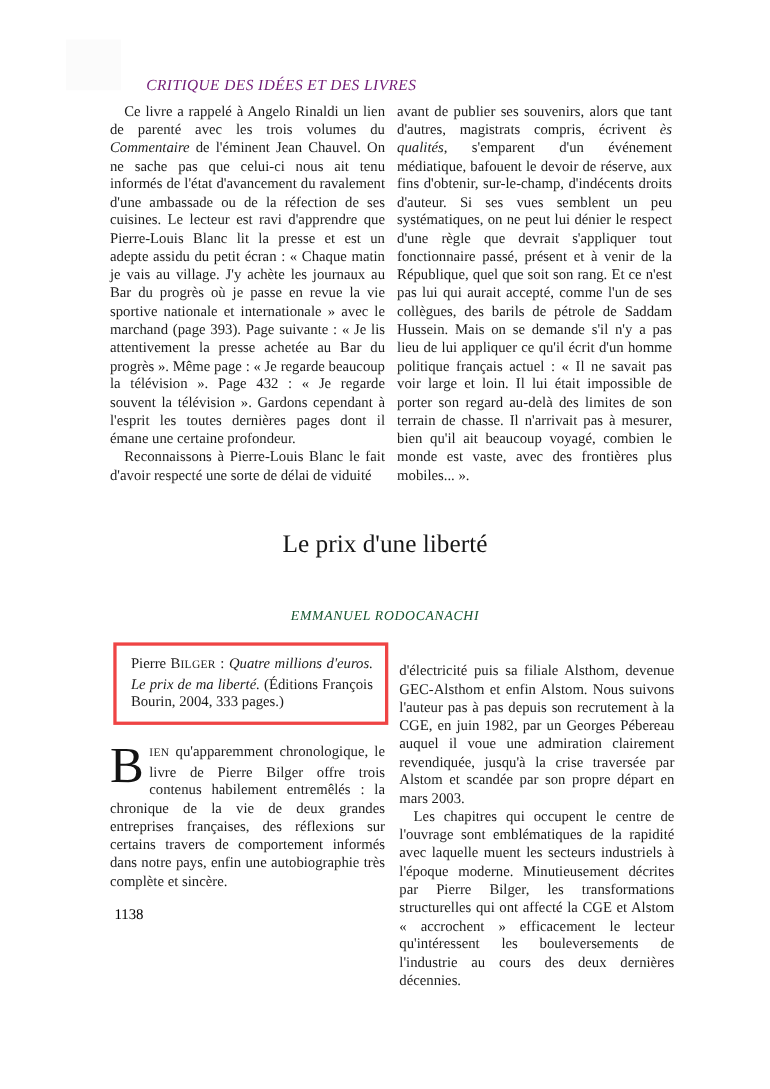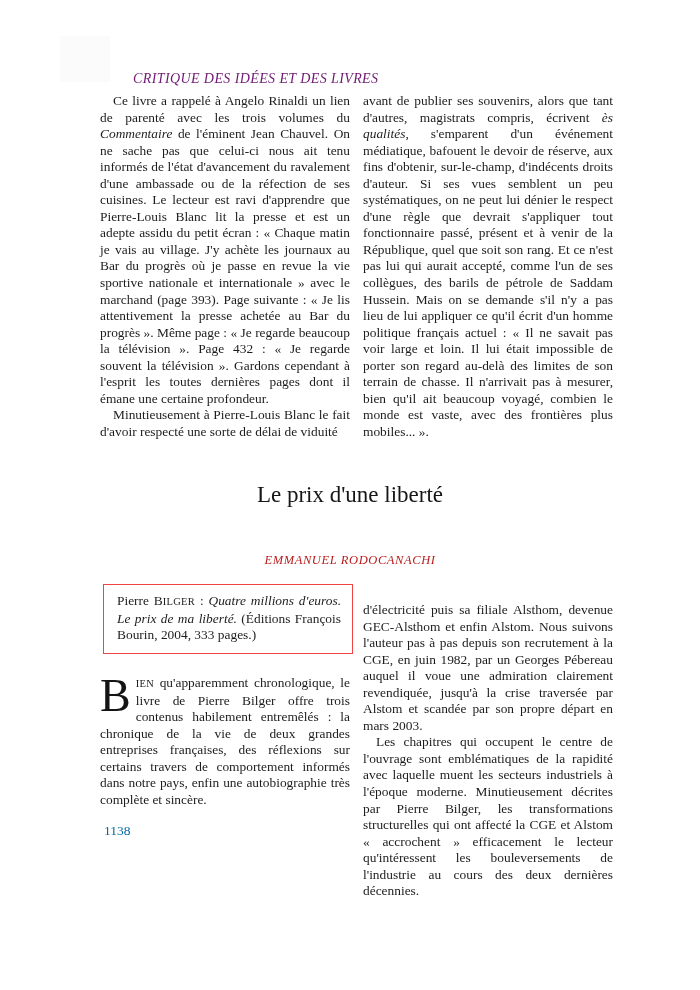--- a/index.html
+++ b/index.html
@@ -28,21 +28,20 @@
     font-size: 14px;
     letter-spacing: 0.4px;
     color: #701a75;
     white-space: nowrap;
     margin-left: 32px;
   }
   .cols {
     position: absolute;
     display: flex;
     gap: 11px;
-    justify-content: space-between;
   }
   .cols-top { left: 100px; top: 93px; width: 513px; }
   .col { width: 250px; }
   .body-text p {
     font-size: 13.4px;
     line-height: 16.55px;
     text-align: justify;
     color: #1c1c1c;
     hyphens: auto;
   }
@@ -57,27 +56,27 @@
     color: #161616;
   }
   .article-author {
     position: absolute;
     left: 0; top: 553px;
     width: 700px;
     text-align: center;
     font-style: italic;
     font-size: 12.5px;
     letter-spacing: 0.6px;
-    color: #b91c1c;
+    color: #14532d;
   }
   .ref-box {
     position: absolute;
     left: 103px; top: 584px;
     width: 250px;
-    border: 1px solid #ef4444;
+    border: 3px solid #ef4444;
     padding: 8px 11px 9px 13px;
     font-size: 13.4px;
     line-height: 16.55px;
     text-align: justify;
   }
   .caps-small { font-size: 0.78em; letter-spacing: 0.3px; }
   .ital { font-style: italic; }
   .col-abs { position: absolute; width: 250px; margin-top: 16px; }
   .col-bottom-left { left: 100px; top: 659px; }
   .col-bottom-right { left: 363px; top: 586px; }
@@ -86,36 +85,36 @@
     font-size: 46px;
     line-height: 38px;
     padding-right: 5px;
     padding-top: 2px;
     color: #141414;
   }
   .page-number {
     position: absolute;
     left: 104px; top: 823px;
     font-size: 13.5px;
-    color: #0369a1;
+    color: #000000;
   }
 </style>
 </head>
 <body>
 
 <div class="page">
 
   <div class="scan-artifact"></div>
 
   <div class="running-header">CRITIQUE DES IDÉES ET DES LIVRES</div>
 
   <div class="cols cols-top body-text">
     <div class="col">
       <p class="indent"><span>Ce livre a rappelé à Angelo Rinaldi un lien de parenté avec les trois volumes du </span><span class="ital">Commentaire</span><span> de l'éminent Jean Chauvel. On ne sache pas que celui-ci nous ait tenu informés de l'état d'avancement du ravalement d'une ambassade ou de la réfection de ses cuisines. Le lecteur est ravi d'apprendre que Pierre-Louis Blanc lit la presse et est un adepte assidu du petit écran : « Chaque matin je vais au village. J'y achète les journaux au Bar du progrès où je passe en revue la vie sportive nationale et internationale » avec le marchand (page 393). Page suivante : « Je lis attentivement la presse achetée au Bar du progrès ». Même page : « Je regarde beaucoup la télévision ». Page 432 : « Je regarde souvent la télévision ». Gardons cependant à l'esprit les toutes dernières pages dont il émane une certaine profondeur.</span></p>
-      <p class="indent">Minutieusement à Pierre-Louis Blanc le fait d'avoir respecté une sorte de délai de viduité</p>
+      <p class="indent">Reconnaissons à Pierre-Louis Blanc le fait d'avoir respecté une sorte de délai de viduité</p>
     </div>
     <div class="col">
       <p><span>avant de publier ses souvenirs, alors que tant d'autres, magistrats compris, écrivent </span><span class="ital">ès qualités</span><span>, s'emparent d'un événement médiatique, bafouent le devoir de réserve, aux fins d'obtenir, sur-le-champ, d'indécents droits d'auteur. Si ses vues semblent un peu systématiques, on ne peut lui dénier le respect d'une règle que devrait s'appliquer tout fonctionnaire passé, présent et à venir de la République, quel que soit son rang. Et ce n'est pas lui qui aurait accepté, comme l'un de ses collègues, des barils de pétrole de Saddam Hussein. Mais on se demande s'il n'y a pas lieu de lui appliquer ce qu'il écrit d'un homme politique français actuel : « Il ne savait pas voir large et loin. Il lui était impossible de porter son regard au-delà des limites de son terrain de chasse. Il n'arrivait pas à mesurer, bien qu'il ait beaucoup voyagé, combien le monde est vaste, avec des frontières plus mobiles... ».</span></p>
     </div>
   </div>
 
   <h1 class="article-title">Le prix d'une liberté</h1>
 
   <div class="article-author">EMMANUEL RODOCANACHI</div>
 

